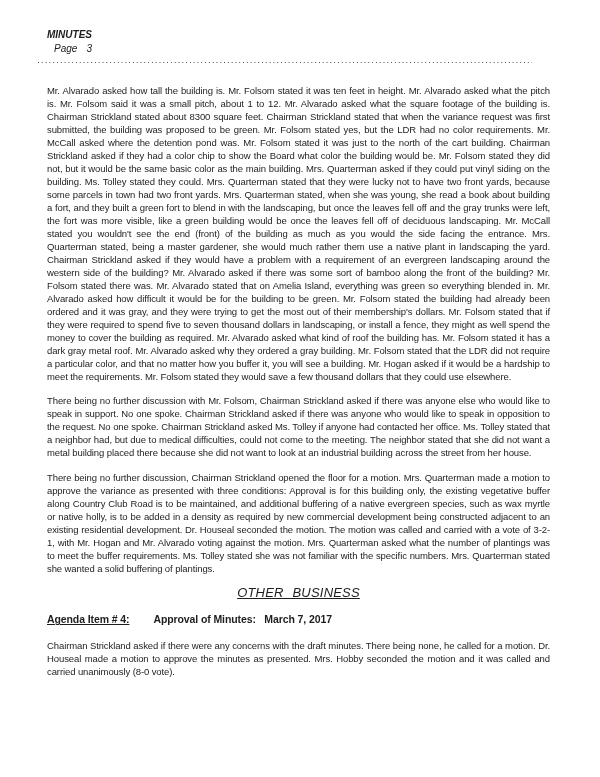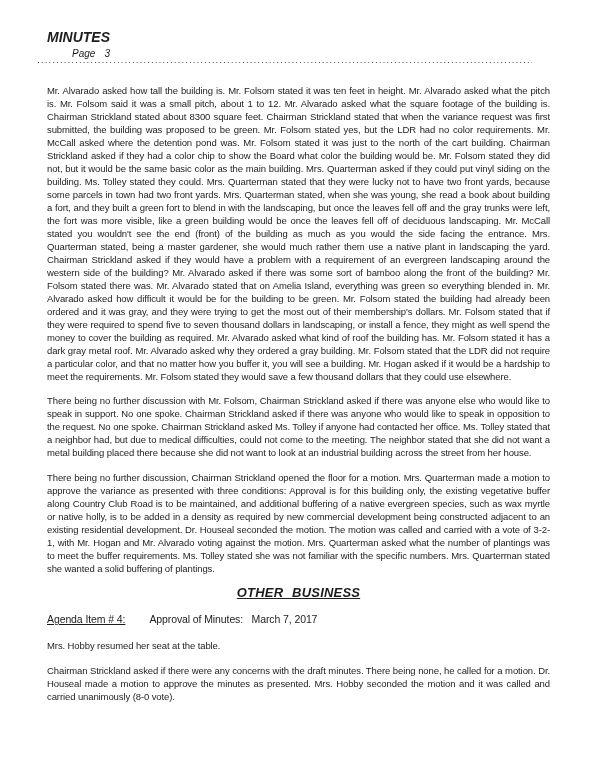--- a/index.html
+++ b/index.html
@@ -38,21 +38,21 @@
   }
   .header-left .date {
     font-size: 10px;
     font-style: italic;
     margin-top: 3px;
   }
   .header-right {
     text-align: right;
   }
   .header-right .doc-type {
-    font-size: 14px;
+    font-size: 10px;
     font-weight: bold;
     font-style: italic;
   }
   .header-right .page-line {
     font-size: 10px;
     font-style: italic;
     margin-top: 3px;
     text-align: right;
   }
   .header-right .page-line .page-gap {
@@ -85,30 +85,30 @@
     line-height: 13px;
     letter-spacing: -0.1px;
     text-align: justify;
   }
   .doc-body p {
     margin: 0 0 11.4px 0;
   }
   .section-heading {
     text-align: center;
     font-size: 13px;
-    font-weight: bold;
+    font-weight: normal;
     font-style: italic;
     text-decoration: underline;
     word-spacing: 5px;
     letter-spacing: 0.2px;
     margin: 4px 0 14px 0;
   }
   .agenda-line {
     font-size: 10.5px;
-    font-weight: normal;
+    font-weight: bold;
     letter-spacing: -0.1px;
     margin: 0 0 13px 0;
     text-align: left;
   }
   .agenda-line .agenda-label {
     text-decoration: underline;
   }
   .agenda-line .agenda-gap {
     display: inline-block;
     width: 24px;
@@ -140,19 +140,18 @@
     <p>There being no further discussion with Mr. Folsom, Chairman Strickland asked if there was anyone else who would like to speak in support. No one spoke. Chairman Strickland asked if there was anyone who would like to speak in opposition to the request. No one spoke. Chairman Strickland asked Ms. Tolley if anyone had contacted her office. Ms. Tolley stated that a neighbor had, but due to medical difficulties, could not come to the meeting. The neighbor stated that she did not want a metal building placed there because she did not want to look at an industrial building across the street from her house.</p>
 
     <p>There being no further discussion, Chairman Strickland opened the floor for a motion. Mrs. Quarterman made a motion to approve the variance as presented with three conditions: Approval is for this building only, the existing vegetative buffer along Country Club Road is to be maintained, and additional buffering of a native evergreen species, such as wax myrtle or native holly, is to be added in a density as required by new commercial development being constructed adjacent to an existing residential development. Dr. Houseal seconded the motion. The motion was called and carried with a vote of 3-2-1, with Mr. Hogan and Mr. Alvarado voting against the motion. Mrs. Quarterman asked what the number of plantings was to meet the buffer requirements. Ms. Tolley stated she was not familiar with the specific numbers. Mrs. Quarterman stated she wanted a solid buffering of plantings.</p>
 
     <div class="section-heading">OTHER BUSINESS</div>
 
     <div class="agenda-line">
       <span class="agenda-label">Agenda Item # 4:</span><span class="agenda-gap"></span><span class="agenda-title">Approval of Minutes:   March 7, 2017</span>
     </div>
 
-    <p>Mrs. Hobby resumed her seat at the table.</p>
 
     <p>Chairman Strickland asked if there were any concerns with the draft minutes. There being none, he called for a motion. Dr. Houseal made a motion to approve the minutes as presented. Mrs. Hobby seconded the motion and it was called and carried unanimously (8-0 vote).</p>
 
   </main>
 
 </div>
 
 </body></html>

